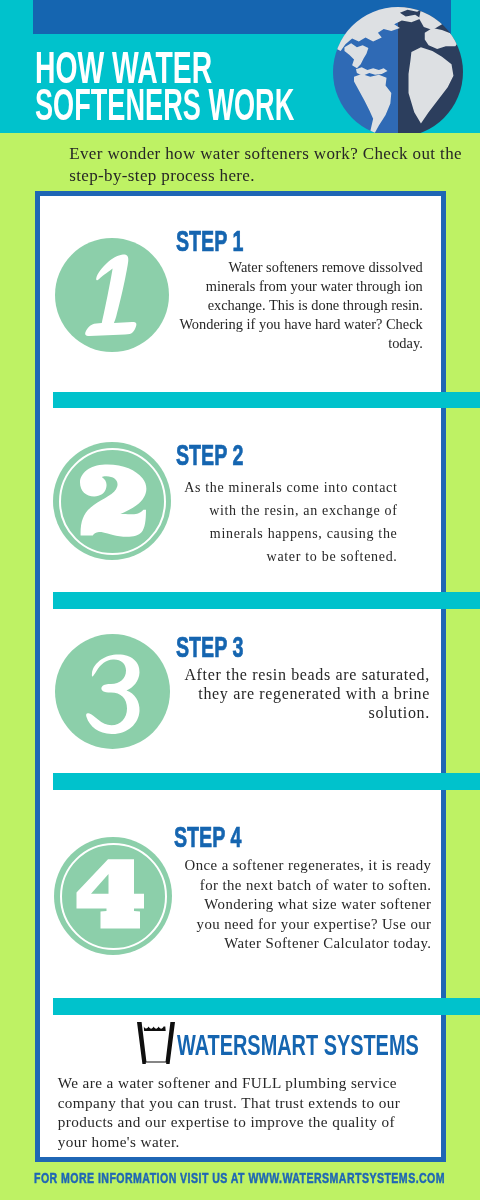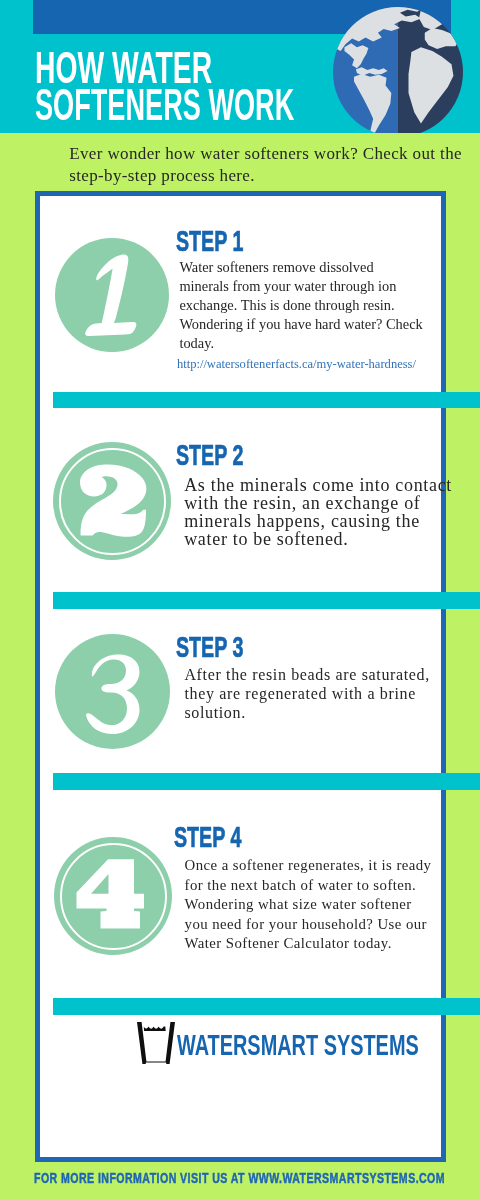--- a/index.html
+++ b/index.html
@@ -26,21 +26,21 @@
   .box{position:absolute;left:35px;top:191px;width:411px;height:971px;
       border:5px solid #1f66b5;background:#ffffff;box-sizing:border-box;}
 
   .circle{position:absolute;border-radius:50%;background:#8ccfaa;}
   .ring{position:absolute;border-radius:50%;border:2.6px solid #ffffff;box-sizing:border-box;}
   .numsvg{position:absolute;}
   .sh{position:absolute;color:#1565b0;font-family:"Liberation Sans",sans-serif;
       font-weight:bold;font-size:29.7px;line-height:29.7px;white-space:nowrap;
       -webkit-text-stroke:0.7px #1565b0;
       transform:scaleX(0.662);transform-origin:left top;}
-  .sb{position:absolute;color:#262626;white-space:pre-line;}
+  .sb{position:absolute;color:#262626;white-space:pre-line;text-align:right;}
   .slink{position:absolute;color:#3273b8;font-size:12.55px;line-height:12.55px;white-space:nowrap;}
   .sep{position:absolute;left:53px;width:427px;height:16.5px;background:#00c2cc;}
 
   
   .glass{position:absolute;left:132px;top:1018px;width:48px;height:50px;}
   .brand-name{position:absolute;left:176.6px;top:1030.6px;color:#1565b0;
       font-family:"Liberation Sans",sans-serif;font-weight:bold;font-size:28.8px;
       line-height:28.8px;white-space:nowrap;transform:scaleX(0.691);transform-origin:left top;}
   .brand-body{position:absolute;left:57.7px;top:1073.3px;color:#262626;
       font-size:15.2px;line-height:19.6px;letter-spacing:0.42px;white-space:pre-line;}
@@ -104,40 +104,39 @@
       C 5.8 86.1 4.6 85.0 5.4 82.3 C 6.4 79.0 9.2 75.6 12.3 74.4
       C 14.5 73.6 17.7 73.2 21.8 73.1 C 24.8 59.6 30.4 32.5 32.6 18.6
       C 26.6 23.0 21.4 27.0 19.2 28.9 C 17.0 30.9 15.9 30.7 16.2 28.6 Z"></path>
   </svg>
   <div class="sh" style="left:175.8px;top:226.2px;">STEP 1</div>
   <div class="sb" style="left:179.4px;top:257.6px;font-size:14.4px;line-height:19.1px;">Water softeners remove dissolved
 minerals from your water through ion
 exchange. This is done through resin.
 Wondering if you have hard water? Check
 today.</div>
-  <div class="slink" style="left:176.9px;top:358.3px;">http://watersoftenerfacts.ca/my-water-hardness/</div>
   <div class="sep" style="top:391.5px;"></div>
 
   <div class="circle" style="left:53px;top:442px;width:118px;height:118px;"></div>
   <div class="ring" style="left:58.5px;top:447.5px;width:107px;height:107px;"></div>
   <svg class="numsvg" style="left:72px;top:458px;width:80px;height:90px;" viewBox="0 0 80 90">
     <path fill="#ffffff" d="M 8.0 24.5
       C 8.0 15.5 17.5 7.2 33.0 6.6 C 50.5 6.0 63.5 11.8 70.5 20.3
       C 77.0 28.3 75.5 39.3 64.5 47.3 C 54.5 54.6 36.5 60.5 25.0 66.0
       C 31.0 59.0 40.5 56.3 48.5 56.0 C 56.5 55.7 62.5 57.2 66.5 55.2
       C 69.5 53.7 71.0 52.2 71.5 51.7 L 74.0 51.7
       C 74.0 62.2 73.0 70.3 69.5 74.3 C 66.0 78.3 57.5 79.8 47.5 78.3
       C 37.5 76.8 31.5 73.8 27.0 74.1 C 23.5 74.3 21.8 75.8 20.8 77.5
       L 8.6 77.5 C 8.1 62.3 12.2 53.6 21.8 47.0
       C 31.4 40.4 43.2 36.3 45.2 28.6 C 46.8 22.4 42.2 18.4 34.5 18.2
       C 32.2 18.1 30.8 18.4 29.8 18.9 C 33.8 21.5 35.3 25.2 34.2 29.8
       C 33.0 35.4 28.2 38.4 22.2 38.4 C 14.0 38.4 8.0 33.0 8.0 24.5 Z"></path>
   </svg>
   <div class="sh" style="left:175.8px;top:440px;">STEP 2</div>
-  <div class="sb" style="left:184.2px;top:475.5px;font-size:18px;line-height:18px;letter-spacing:0.68px;">As the minerals come into contact
+  <div class="sb" style="left:184.2px;top:475.5px;font-size:14px;line-height:23px;letter-spacing:0.68px;">As the minerals come into contact
 with the resin, an exchange of
 minerals happens, causing the
 water to be softened.</div>
   <div class="sep" style="top:592px;"></div>
 
   <div class="circle" style="left:55px;top:634px;width:115px;height:115px;"></div>
   <svg class="numsvg" style="left:78px;top:650px;width:70px;height:90px;" viewBox="0 0 70 90">
     <path fill="#ffffff" d="M 14.0 23.0
       C 15.0 14.5 25.0 5.5 38.0 4.6 C 52.0 3.6 62.0 11.0 61.5 22.5
       C 61.1 31.2 55.3 37.5 48.5 40.5 C 56.8 43.3 62.0 51.5 61.5 61.0
@@ -161,28 +160,32 @@
   <svg class="numsvg" style="left:72px;top:855px;width:80px;height:90px;" viewBox="0 0 80 90">
     <path fill="#ffffff" d="M 36.0 4.2 L 62.0 4.2 L 62.0 38.8 L 72.0 38.8 L 72.0 53.5 L 62.0 53.5
       L 62.0 56.0 L 68.0 56.5 L 68.0 73.5 L 28.5 73.5 L 28.5 56.5 L 34.5 56.0
       L 34.5 53.5 L 4.5 53.5 L 4.5 37.5 Z
       M 36.5 38.8 L 36.5 19.0 L 19.0 38.8 Z"></path>
   </svg>
   <div class="sh" style="left:173.6px;top:822.2px;">STEP 4</div>
   <div class="sb" style="left:184.6px;top:856.2px;font-size:14.8px;line-height:19.5px;letter-spacing:0.43px;">Once a softener regenerates, it is ready
 for the next batch of water to soften.
 Wondering what size water softener
-you need for your household? Use our
+you need for your expertise? Use our
 Water Softener Calculator today.</div>
   <div class="sep" style="top:998px;"></div>
 
   <svg class="glass" viewBox="0 0 48 50">
     <path fill="#0f0f0f" d="M5 4 L9.6 4 L14.4 43.4 L33.6 43.4 L38.4 4 L43 4 L37.6 45.9
       L34.2 45.9 L34.2 44.6 L13.8 44.6 L13.8 45.9 L10.4 45.9 Z"></path>
     <path fill="#0f0f0f" d="M11.8 8.4
       C 13.2 11.2 15.2 11.2 16.6 8.6 C 18.1 11.3 20.2 11.3 21.6 8.6
       C 23.1 11.3 25.2 11.3 26.6 8.6 C 28.1 11.3 30.2 11.3 31.6 8.6
       L 33.3 8.6 L 33.7 12.9 L 12.1 12.9 Z"></path>
   </svg>
   <div class="brand-name">WATERSMART SYSTEMS</div>
+  <div class="brand-body">We are a water softener and FULL plumbing service
+company that you can trust. That trust extends to our
+products and our expertise to improve the quality of
+your home's water.</div>
 
   <div class="footer">FOR MORE INFORMATION VISIT US AT WWW.WATERSMARTSYSTEMS.COM</div>
 </div>
 
 </body></html>

